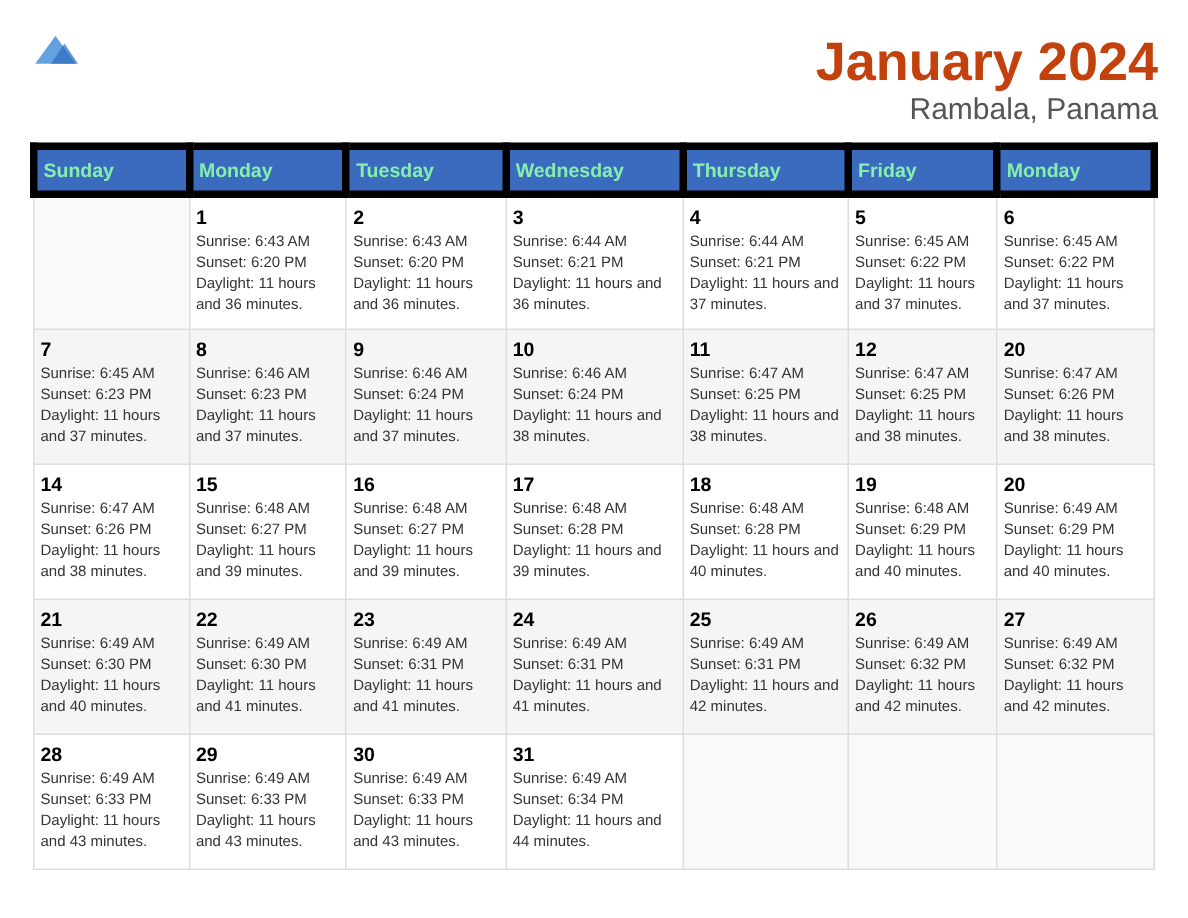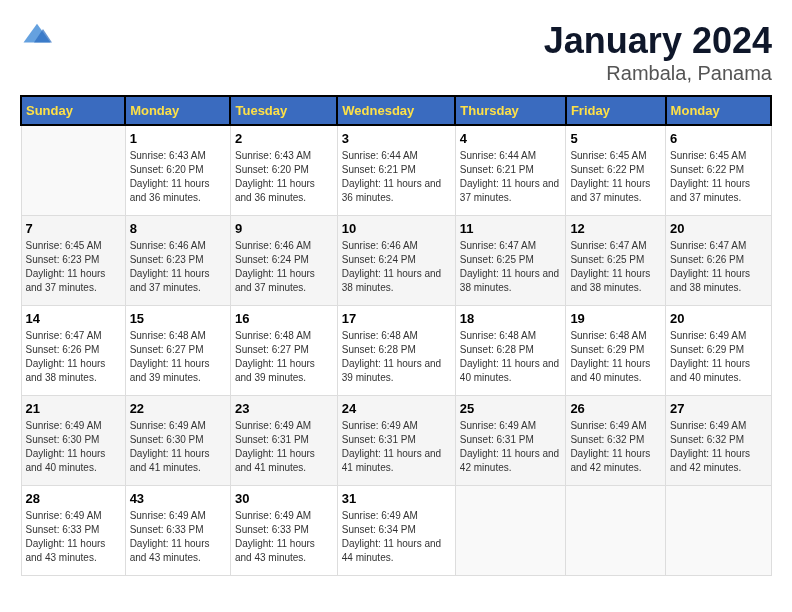--- a/index.html
+++ b/index.html
@@ -33,39 +33,39 @@
       width: 30px;
       height: 30px;
       margin-left: 2px;
     }
     .title-block {
       text-align: right;
     }
     .month-title {
       font-size: 36px;
       font-weight: bold;
-      color: #0f172a;
+      color: #c2410c;
     }
     .subtitle {
       font-size: 20px;
       color: #555;
     }
     table {
       width: 100%;
       border-collapse: collapse;
       font-size: 11px;
     }
     thead tr th {
       background: #3a6bbf;
-      color: #fde047;
+      color: #86efac;
       padding: 6px 4px;
       text-align: left;
       font-size: 13px;
       font-weight: bold;
-      border: 2px solid #000000;
+      border: 5px solid #000000;
     }
     tbody tr {
       border-bottom: 1px solid #ccc;
     }
     tbody tr:nth-child(odd) {
       background: #fff;
     }
     tbody tr:nth-child(even) {
       background: #f5f5f5;
     }
@@ -352,21 +352,21 @@
       <tr>
         <td>
         <span class="day-num">28</span>
         <div class="day-info">
           <span>Sunrise: 6:49 AM</span><br>
           <span>Sunset: 6:33 PM</span><br>
           <span>Daylight: 11 hours and 43 minutes.</span>
         </div>
       </td>
         <td>
-        <span class="day-num">43</span>
+        <span class="day-num">29</span>
         <div class="day-info">
           <span>Sunrise: 6:49 AM</span><br>
           <span>Sunset: 6:33 PM</span><br>
           <span>Daylight: 11 hours and 43 minutes.</span>
         </div>
       </td>
         <td>
         <span class="day-num">30</span>
         <div class="day-info">
           <span>Sunrise: 6:49 AM</span><br>

